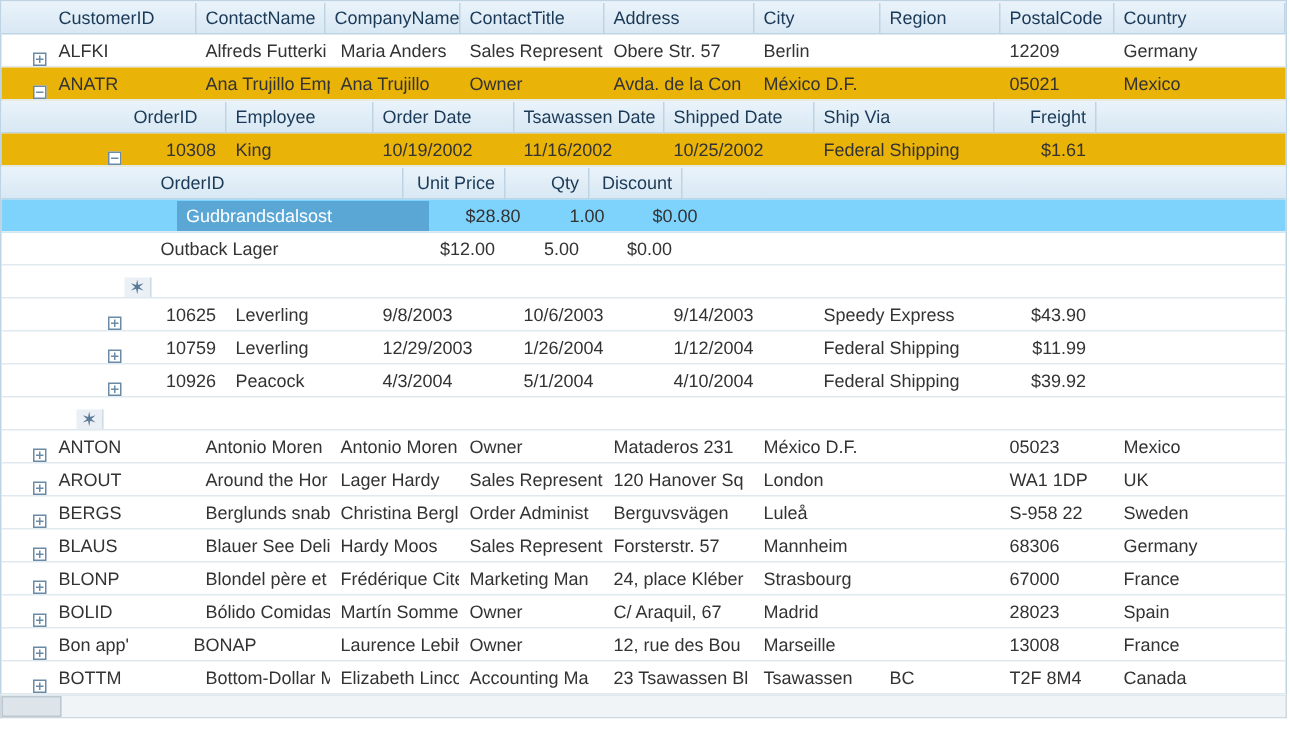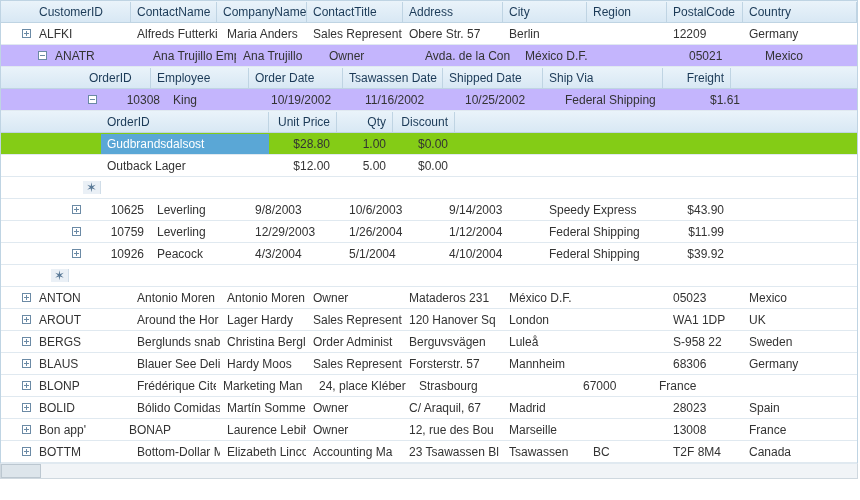--- a/index.html
+++ b/index.html
@@ -12,33 +12,33 @@
     width: 860px;
   }
   .grid {
     border: 1px solid #bfd4e3;
     border-bottom: none;
     width: 858px;
   }
   .row {
     display: flex;
     height: 22px;
-    align-items: center;
+    align-items: flex-end;
     border-bottom: 1px solid #e0e9f0;
   }
   .row.header {
     background: linear-gradient(#eaf3fa, #d8e8f4);
     border-bottom: 1px solid #bfd4e3;
     font-weight: normal;
     color: #1b3a57;
   }
   .row.header .cell {
     border-right: 1px solid #bfd4e3;
   }
-  .row.selected { background: #c4b5fd; padding-left: 16px; }
+  .row.selected { background: #eab308; }
   .row.newrow { color: #666; }
   .cell {
     padding: 3px 6px;
     overflow: hidden;
     white-space: nowrap;
     text-overflow: clip;
     border-right: 1px solid transparent;
     flex: 0 0 auto;
   }
   .cell.right { text-align: right; }
@@ -73,21 +73,21 @@
   }
   .exp::before { left: 1px; right: 1px; top: 3px; height: 1px; }
   .exp.plus::after { top: 1px; bottom: 1px; left: 3px; width: 1px; }
   .star { color: #5b7a97; font-size: 13px; line-height: 1; }
   .indent { flex: 0 0 auto; background: #eaf0f6; border-right:1px solid #d0dde8; }
   .indent-l1 { width: 50px; }
   .indent-l2 { width: 82px; }
   .lvl2-gutter { width:18px; flex:0 0 18px; background:#eaf0f6; border-right:1px solid #d0dde8; display:flex;align-items:center;justify-content:center;}
   .lvl2-exp-col { width:14px; flex:0 0 14px; display:flex;align-items:center;justify-content:center;}
   .row.header.sub { background: linear-gradient(#eaf3fa,#d8e8f4); }
-  .row.sub-selected { background: #84cc16; }
+  .row.sub-selected { background: #7dd3fc; padding-left: 17px; }
   .row.sub-selected .cell.first-cell { background: #5aa7d6; color:#fff; }
   .scrollbar {
     height: 16px;
     border: 1px solid #cfd8df;
     border-top: 1px solid #e0e9f0;
     background: #f1f4f7;
     position: relative;
     width: 858px;
   }
   .scrollbar .thumb {
@@ -348,20 +348,21 @@
         <div class="cell c0-reg"></div>
         <div class="cell c0-post">68306</div>
         <div class="cell c0-ctry">Germany</div>
       </div>
       <div class="row data">
         <div class="gutter"></div>
         <div class="exp-col">
           <div class="exp plus"></div>
         </div>
         <div class="cell c0-id">BLONP</div>
+        <div class="cell c0-comp">Blondel père et</div>
         <div class="cell c0-cont">Frédérique Cite</div>
         <div class="cell c0-title">Marketing Man</div>
         <div class="cell c0-addr">24, place Kléber</div>
         <div class="cell c0-city">Strasbourg</div>
         <div class="cell c0-reg"></div>
         <div class="cell c0-post">67000</div>
         <div class="cell c0-ctry">France</div>
       </div>
       <div class="row data">
         <div class="gutter"></div>

